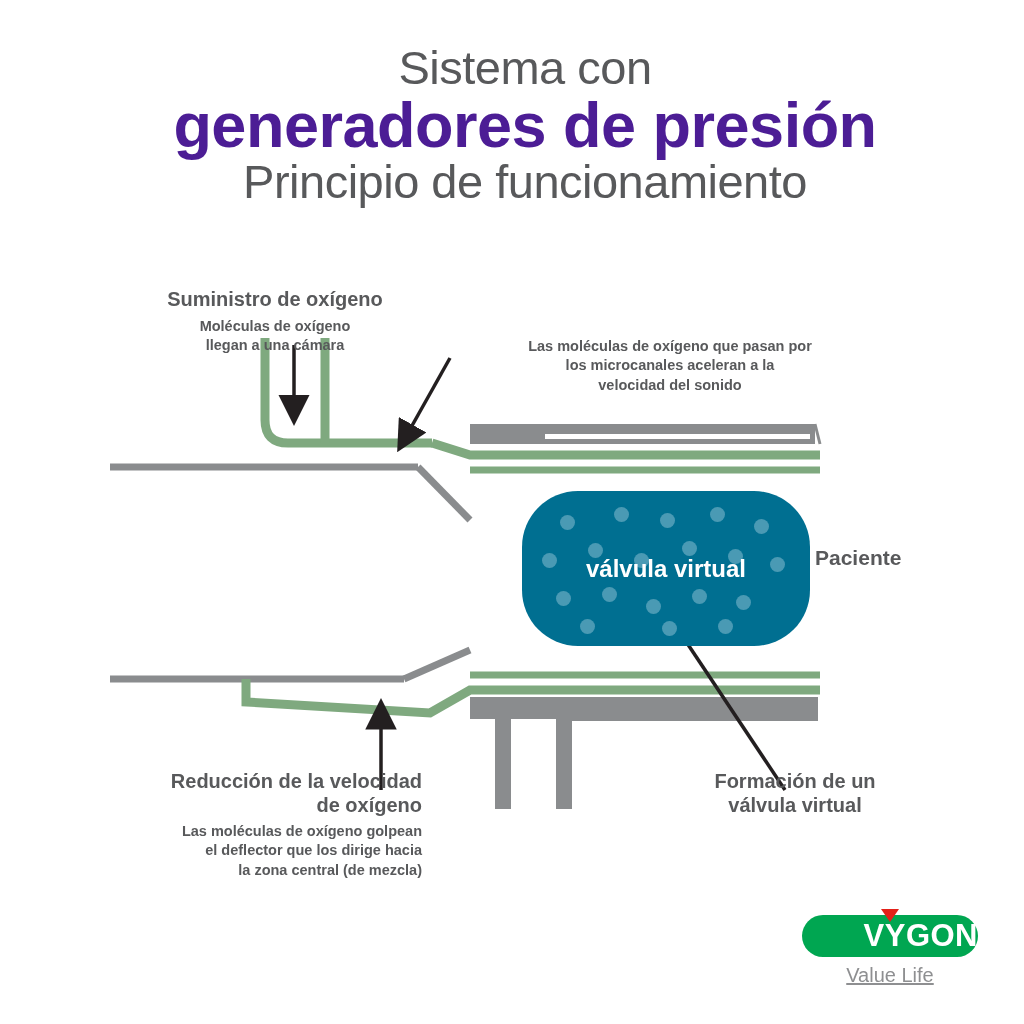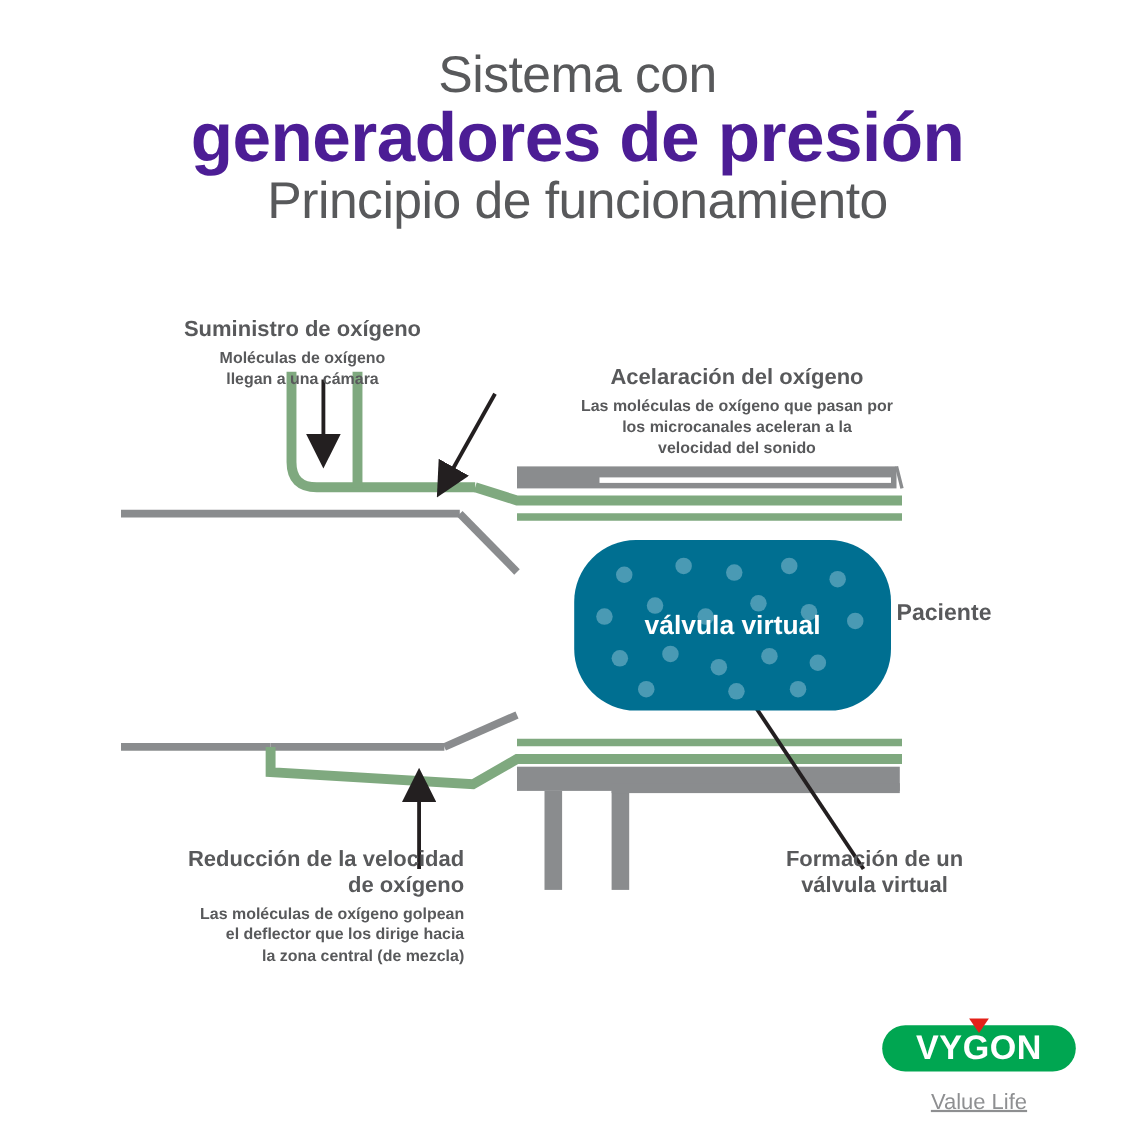--- a/index.html
+++ b/index.html
@@ -59,22 +59,22 @@
     position:absolute;left:0;top:0;width:288px;height:155px;
     display:flex;align-items:center;justify-content:center;
     color:#ffffff;font-size:24px;font-weight:bold;
   }
   .dot{position:absolute;width:15px;height:15px;border-radius:50%;background:#4a9ab4;}
 
   
   .logo-wrap{position:absolute;left:795px;top:915px;width:190px;text-align:center;}
   .logo-pill{
     width:176px;height:42px;border-radius:21px;background:#00A651;
-    display:flex;align-items:center;justify-content:center;position:relative;
-    margin:17px auto;
+    display:flex;align-items:center;justify-content:flex-end;position:relative;
+    margin:0 auto;
   }
   .logo-text{
     color:#ffffff;font-size:31px;font-weight:bold;letter-spacing:0.5px;
   }
   .logo-tri{
     position:absolute;left:50%;top:-6px;transform:translateX(-50%);
     width:0;height:0;border-left:9px solid transparent;border-right:9px solid transparent;
     border-top:13px solid #E32119;
   }
   .logo-tag{
@@ -155,21 +155,20 @@
     <div class="valve-label">válvula virtual</div>
   </div>
 
   <div class="callout" id="co-suministro">
     <div class="c-head">Suministro de oxígeno</div>
     <div class="c-body" style="white-space:pre-line;">Moléculas de oxígeno
 llegan a una cámara</div>
   </div>
 
   <div class="callout" id="co-acel">
-    <div class="c-head">Acelaración del oxígeno</div>
     <div class="c-body" style="white-space:pre-line;">Las moléculas de oxígeno que pasan por
 los microcanales aceleran a la
 velocidad del sonido</div>
   </div>
 
   <div class="callout" id="co-reduccion">
     <div class="c-head" style="white-space:pre-line;">Reducción de la velocidad
 de oxígeno</div>
     <div class="c-body" style="white-space:pre-line;">Las moléculas de oxígeno golpean
 el deflector que los dirige hacia

